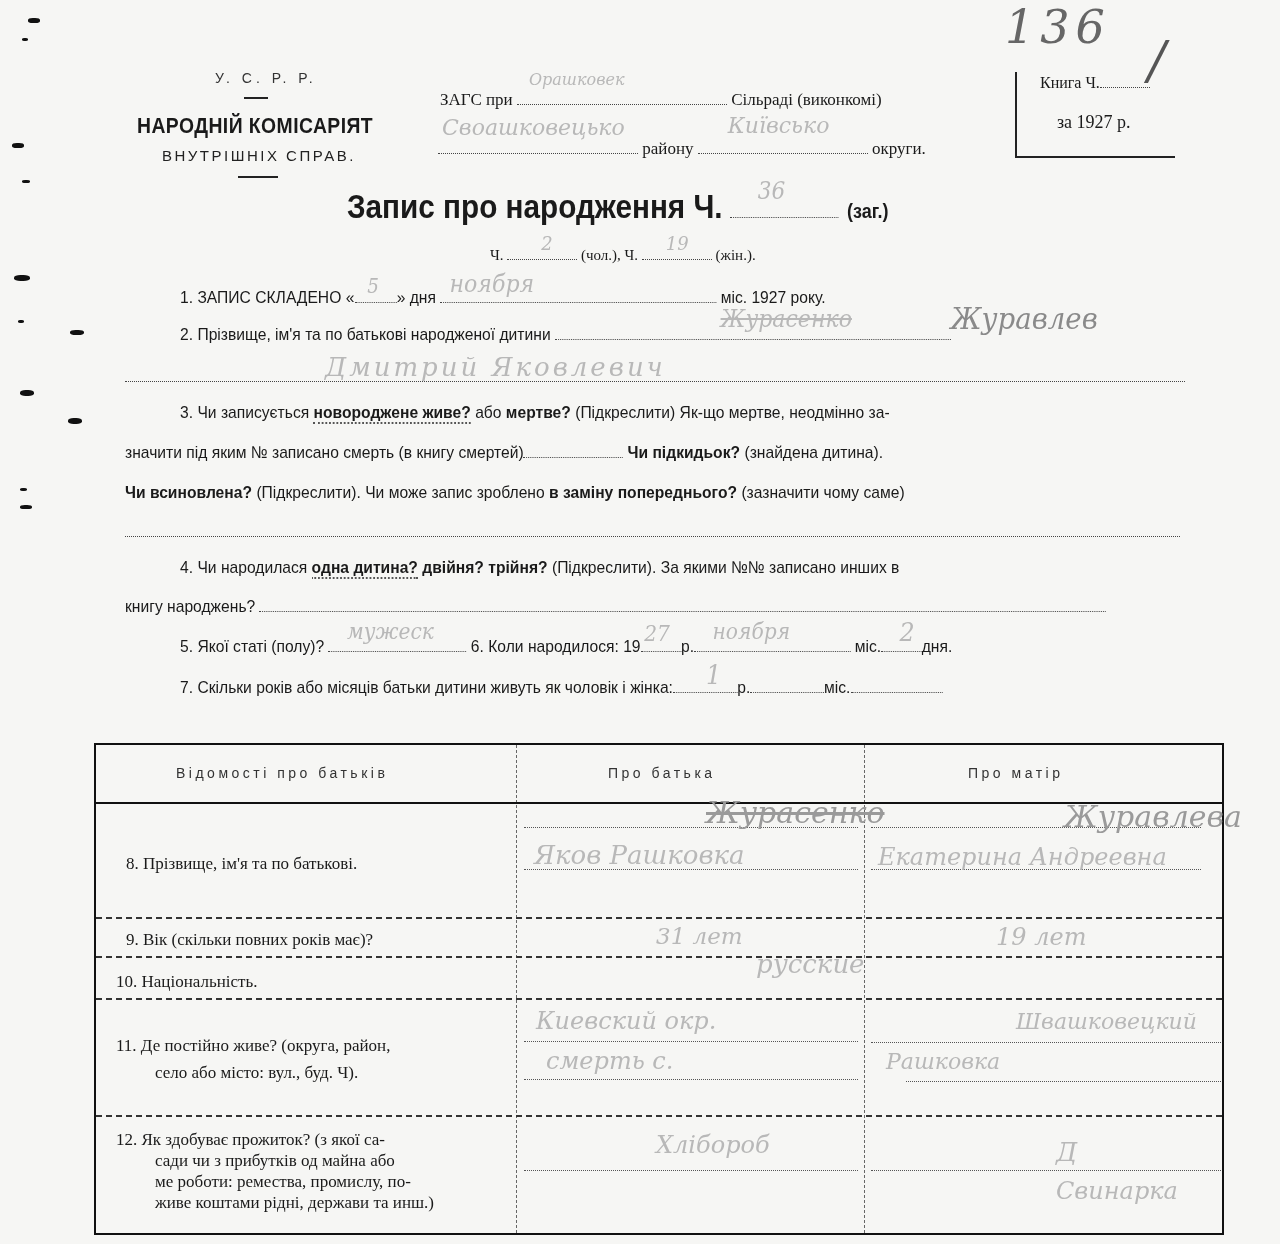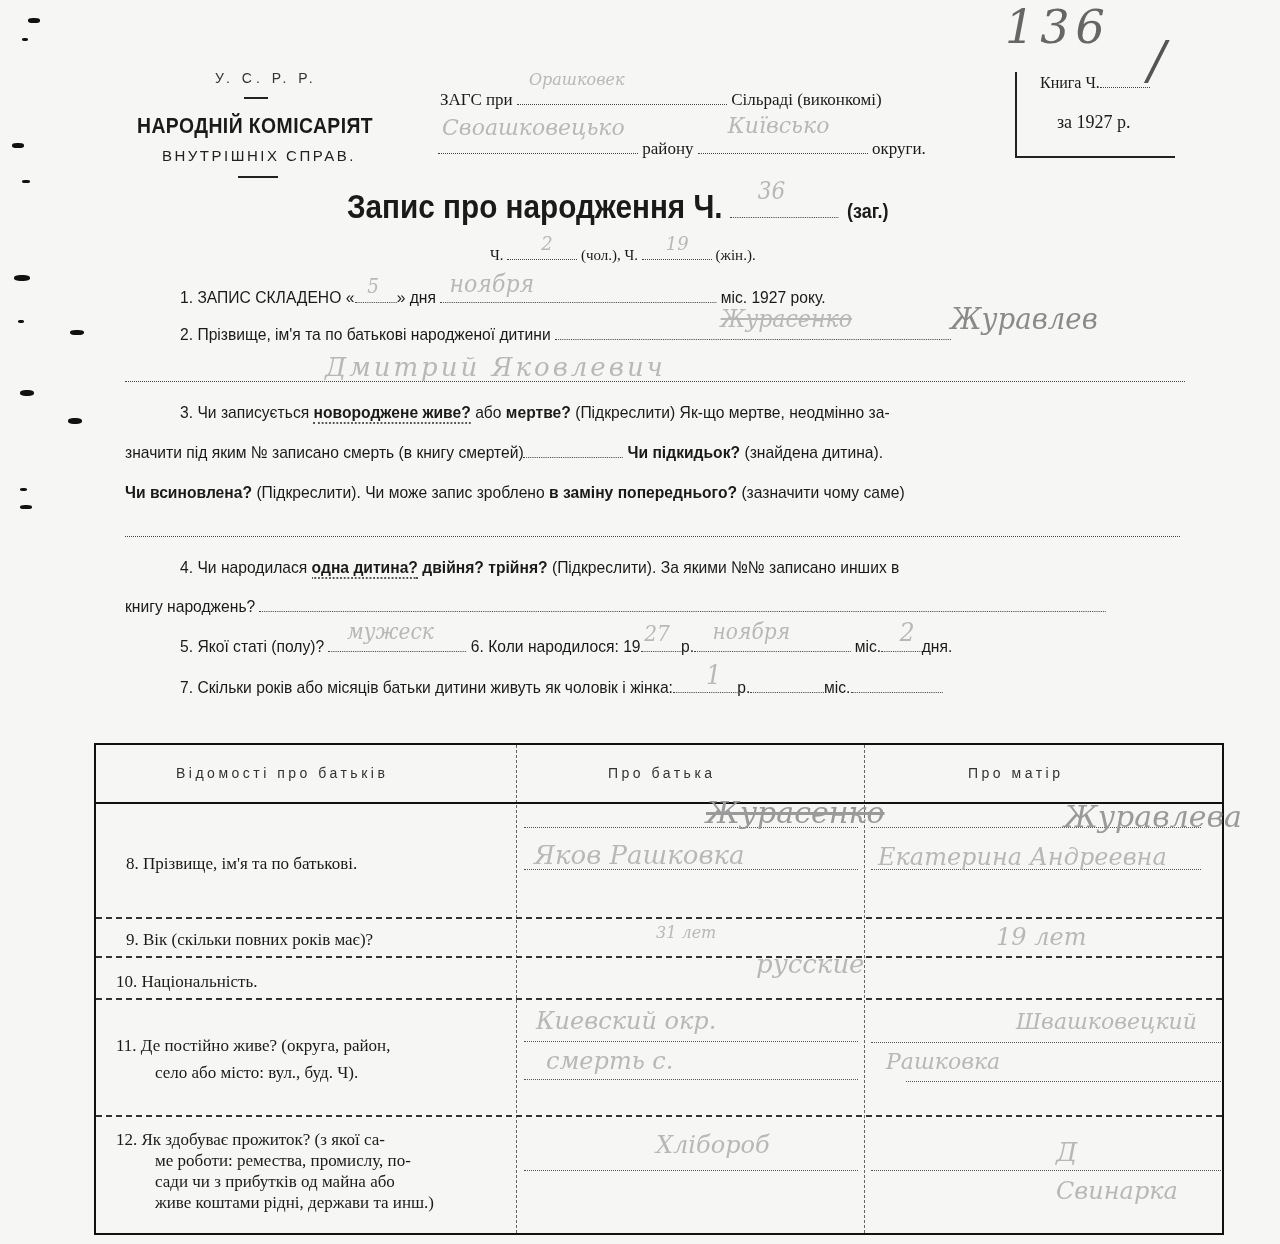--- a/index.html
+++ b/index.html
@@ -189,21 +189,21 @@
   <div class="dline" style="left:775px;width:330px;top:82px;"></div>
   <div class="dline" style="left:775px;width:330px;top:124px;"></div>
   <div class="hw abs" style="left:610px;top:50px;font-size:30px;text-decoration:line-through;color:#9a9a9a;">Журасенко</div>
   <div class="hw abs" style="left:438px;top:95px;font-size:26px;">Яков Рашковка</div>
   <div class="hw abs" style="left:968px;top:54px;font-size:30px;color:#9a9a9a;">Журавлева</div>
   <div class="hw abs" style="left:782px;top:98px;font-size:24px;">Екатерина Андреевна</div>
 
   <div class="hline" style="top:172px;"></div>
 
   <div class="rowlbl" style="left:30px;top:184px;">9. Вік (скільки повних років має)?</div>
-  <div class="hw abs" style="left:560px;top:178px;font-size:16px;">31 лет</div>
+  <div class="hw abs" style="left:560px;top:178px;font-size:23px;">31 лет</div>
   <div class="hw abs" style="left:900px;top:178px;font-size:24px;">19 лет</div>
 
   <div class="hline" style="top:211px;"></div>
 
   <div class="rowlbl" style="left:20px;top:226px;">10. Національність.</div>
   <div class="hw abs" style="left:660px;top:204px;font-size:26px;">русские</div>
 
   <div class="hline" style="top:253px;"></div>
 
   <div class="rowlbl" style="left:20px;top:290px;">
@@ -216,22 +216,22 @@
   <div class="dline" style="left:810px;width:315px;top:336px;"></div>
   <div class="hw abs" style="left:440px;top:262px;font-size:24px;">Киевский окр.</div>
   <div class="hw abs" style="left:450px;top:302px;font-size:24px;">смерть с.</div>
   <div class="hw abs" style="left:920px;top:264px;font-size:22px;">Швашковецкий</div>
   <div class="hw abs" style="left:790px;top:304px;font-size:22px;">Рашковка</div>
 
   <div class="hline" style="top:370px;"></div>
 
   <div class="rowlbl" style="left:20px;top:384px;">
     <div>12. Як здобуває прожиток? (з якої са-</div>
+    <div style="padding-left:39px;">сади чи з прибутків од майна або</div>
     <div style="padding-left:39px;">ме роботи: ремества, промислу, по-</div>
-    <div style="padding-left:39px;">сади чи з прибутків од майна або</div>
     <div style="padding-left:39px;">живе коштами рідні, держави та инш.)</div>
   </div>
   <div class="dline" style="left:428px;width:334px;top:425px;"></div>
   <div class="dline" style="left:775px;width:350px;top:425px;"></div>
   <div class="hw abs" style="left:560px;top:386px;font-size:24px;">Хлібороб</div>
   <div class="hw abs" style="left:960px;top:392px;font-size:26px;">Д</div>
   <div class="hw abs" style="left:960px;top:432px;font-size:24px;">Свинарка</div>
 </div>
 
 </body></html>

